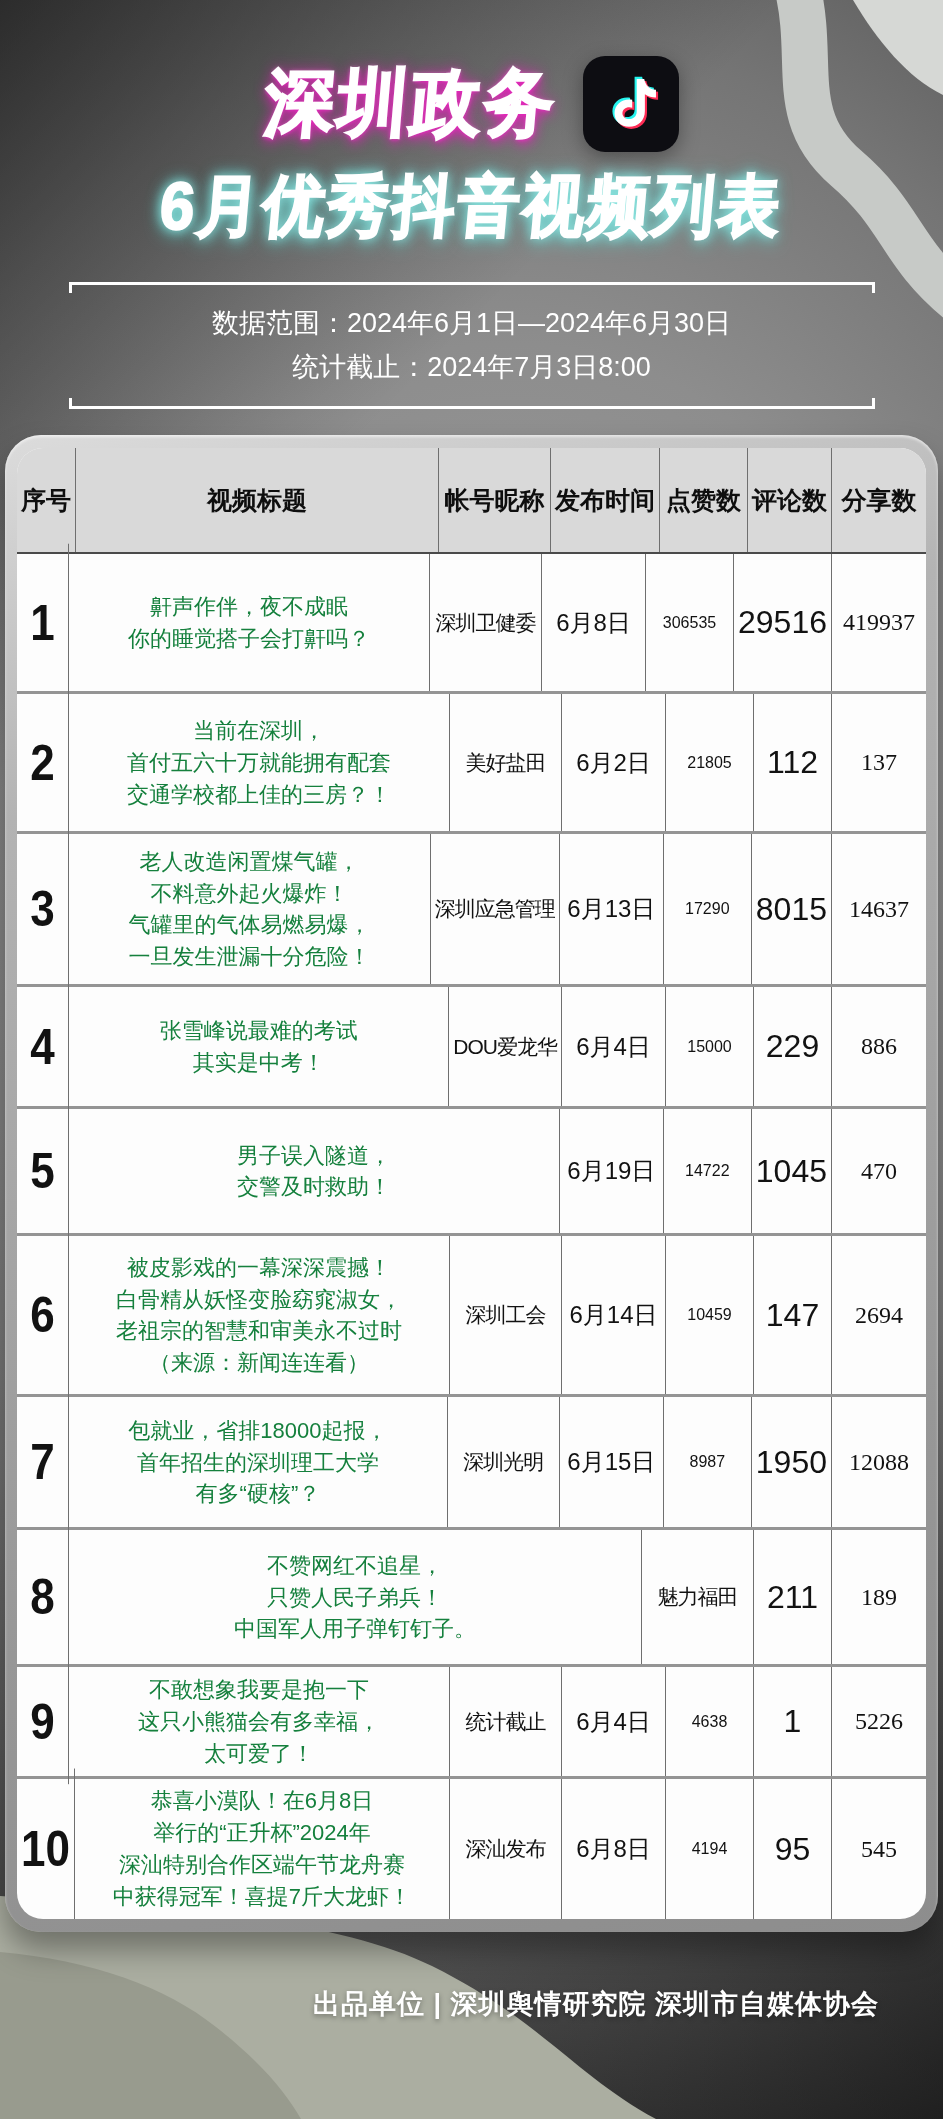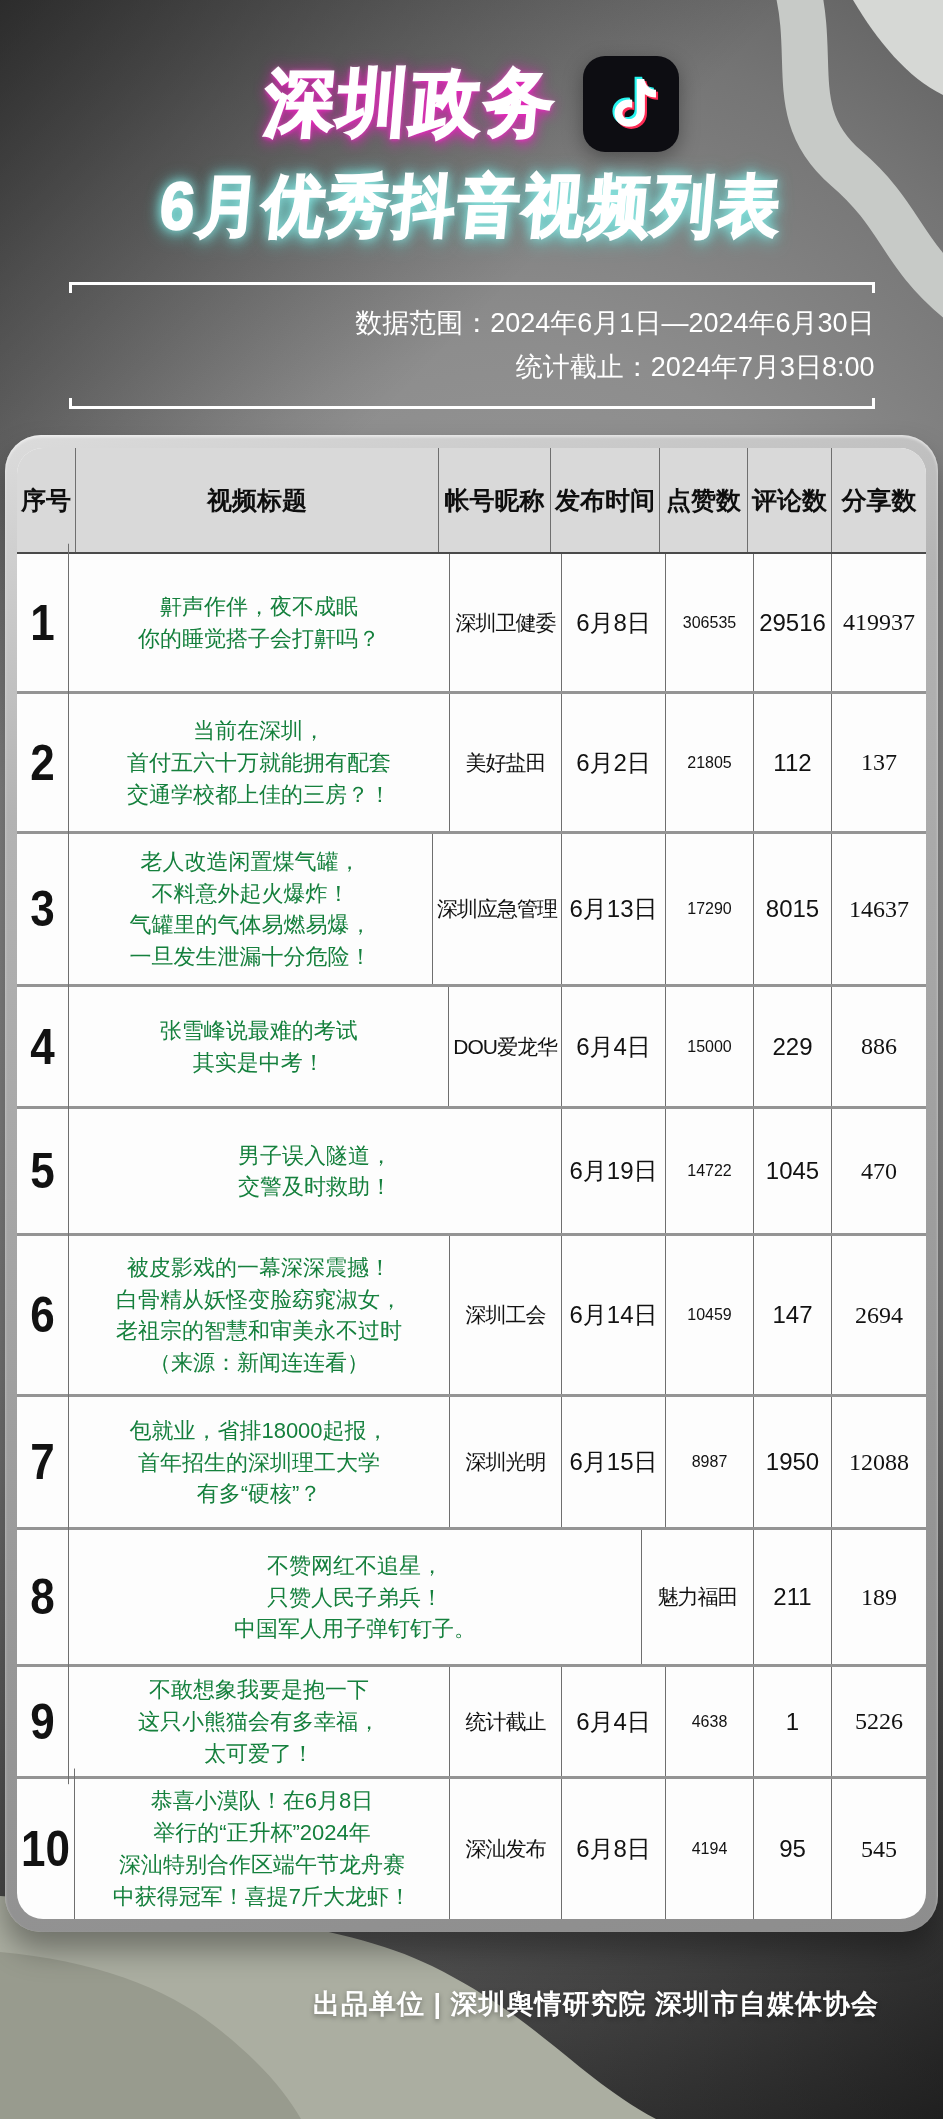--- a/index.html
+++ b/index.html
@@ -28,21 +28,21 @@
     margin:12px 0 0 0;text-align:center;font-size:62px;font-weight:800;color:#fff;letter-spacing:3px;
     transform:skewX(-5deg) scaleY(1.08);
     -webkit-text-stroke:2px #fff;
     text-shadow:0 0 10px rgba(158,243,238,.9),0 5px 16px rgba(94,213,208,.95),0 -3px 14px rgba(94,213,208,.6);
   }
 
   
   .databox{
     position:relative;width:806px;margin:34px auto 0 auto;padding:17px 0;
     border-top:3px solid #fff;border-bottom:3px solid #fff;
-    color:#fff;text-align:right;font-size:27px;line-height:1.62;font-weight:400;
+    color:#fff;text-align:center;font-size:27px;line-height:1.62;font-weight:400;
   }
   .databox::before,.databox::after{
     content:"";position:absolute;top:-3px;bottom:-3px;width:3px;
     background:linear-gradient(180deg,#fff 0 11px,transparent 11px calc(100% - 11px),#fff calc(100% - 11px) 100%);
   }
   .databox::before{left:0;}
   .databox::after{right:0;}
 
   
   .card{
@@ -57,21 +57,21 @@
   .td{
     display:flex;align-items:center;justify-content:center;text-align:center;
     border-right:1px solid #6f6f6f;color:#121212;padding:6px 4px;
   }
   .td.last{border-right:none;}
   .c-no{flex:0 0 52px;}
   .c-title{flex:1 1 auto;}
   .c-account{flex:0 0 112px;font-size:21px;letter-spacing:-1px;white-space:nowrap;}
   .c-date{flex:0 0 104px;font-size:24px;}
   .c-likes{flex:0 0 88px;font-size:16px;}
-  .c-comments{flex:0 0 78px;font-size:24px;}
+  .c-comments{flex:0 0 78px;font-size:32px;}
   .c-shares{flex:0 0 94px;font-size:24px;font-family:Liberation Serif, serif;}
   .th .td{font-size:25px;font-weight:700;letter-spacing:0;white-space:nowrap;color:#0e0e0e;}
   .rank{font-size:44px;font-weight:700;transform:scaleY(1.15);}
   .vtitle{font-size:22px;line-height:1.45;white-space:pre-line;color:#15803d;}
   .r0{min-height:140px}.r1{min-height:140px}.r2{min-height:153px}.r3{min-height:122px}
   .r4{min-height:127px}.r5{min-height:161px}.r6{min-height:133px}.r7{min-height:137px}
   .r8{min-height:112px}.r9{min-height:128px}
 
   
   .footer{

